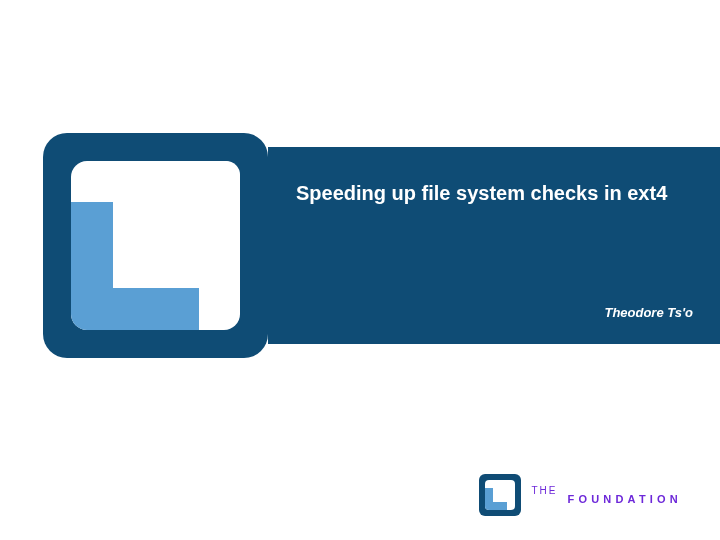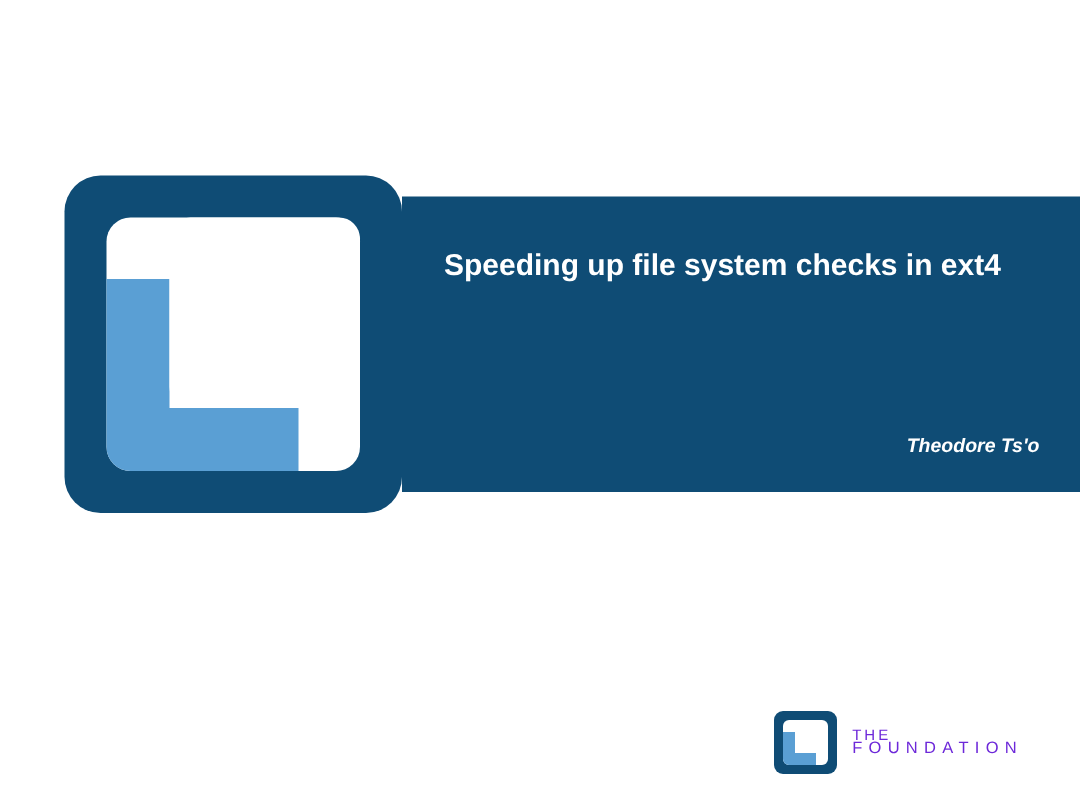--- a/index.html
+++ b/index.html
@@ -6,21 +6,21 @@
   body {
     width: 720px;
     height: 540px;
     background: #ffffff;
     font-family: Arial, Helvetica, sans-serif;
     position: relative;
     overflow: hidden;
   }
   .main-area {
     position: absolute;
-    top: 117px;
+    top: 133px;
     left: 0;
     width: 720px;
     height: 225px;
   }
   .logo-large {
     position: absolute;
     left: 43px;
     top: 0;
     width: 225px;
     height: 225px;
@@ -134,22 +134,23 @@
   }
   .footer-logo .linux {
     font-size: 26px;
     font-weight: 900;
     letter-spacing: 0.5px;
     margin-top: -2px;
   }
   .footer-logo .foundation {
     font-size: 11px;
     letter-spacing: 4.2px;
-    font-weight: normal;
+    font-weight: bold;
     margin-top: -2px;
+    margin-left: 36px;
   }
 </style>
 </head>
 <body>
 
 <div class="main-area">
   <div class="logo-large">
     <div class="outer"></div>
     <div class="inner-white"></div>
     <div class="light-l"></div>

